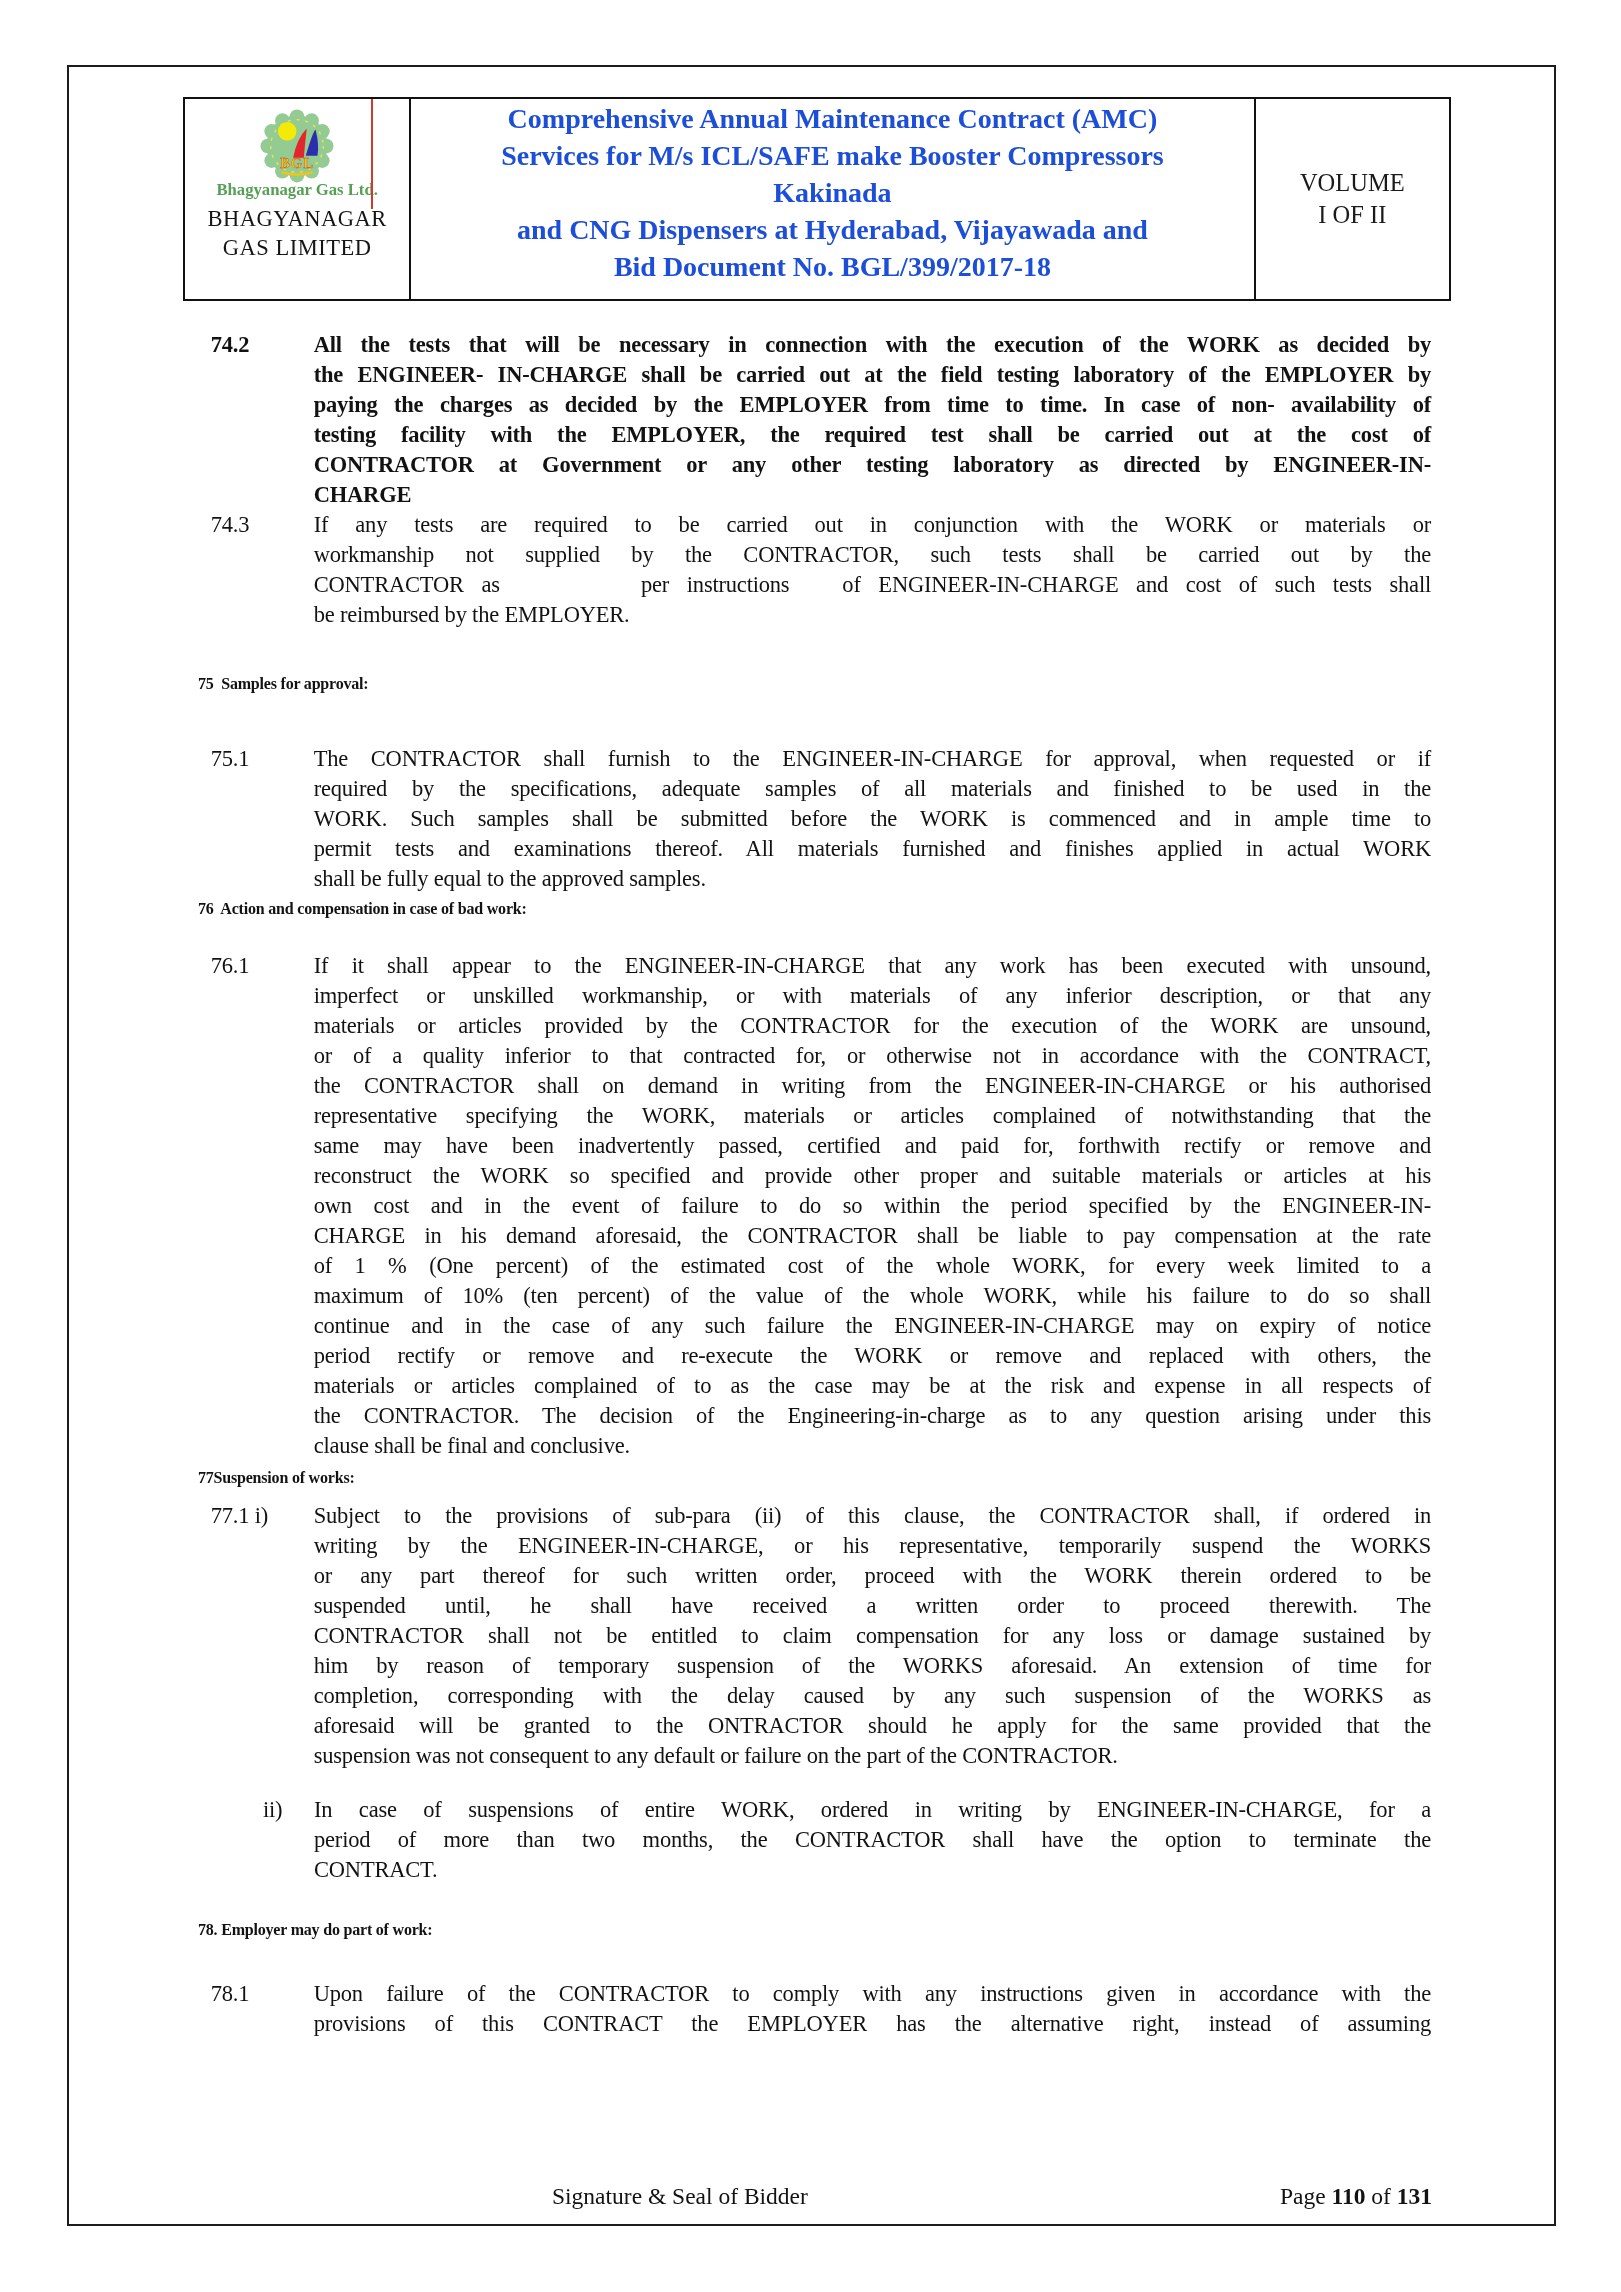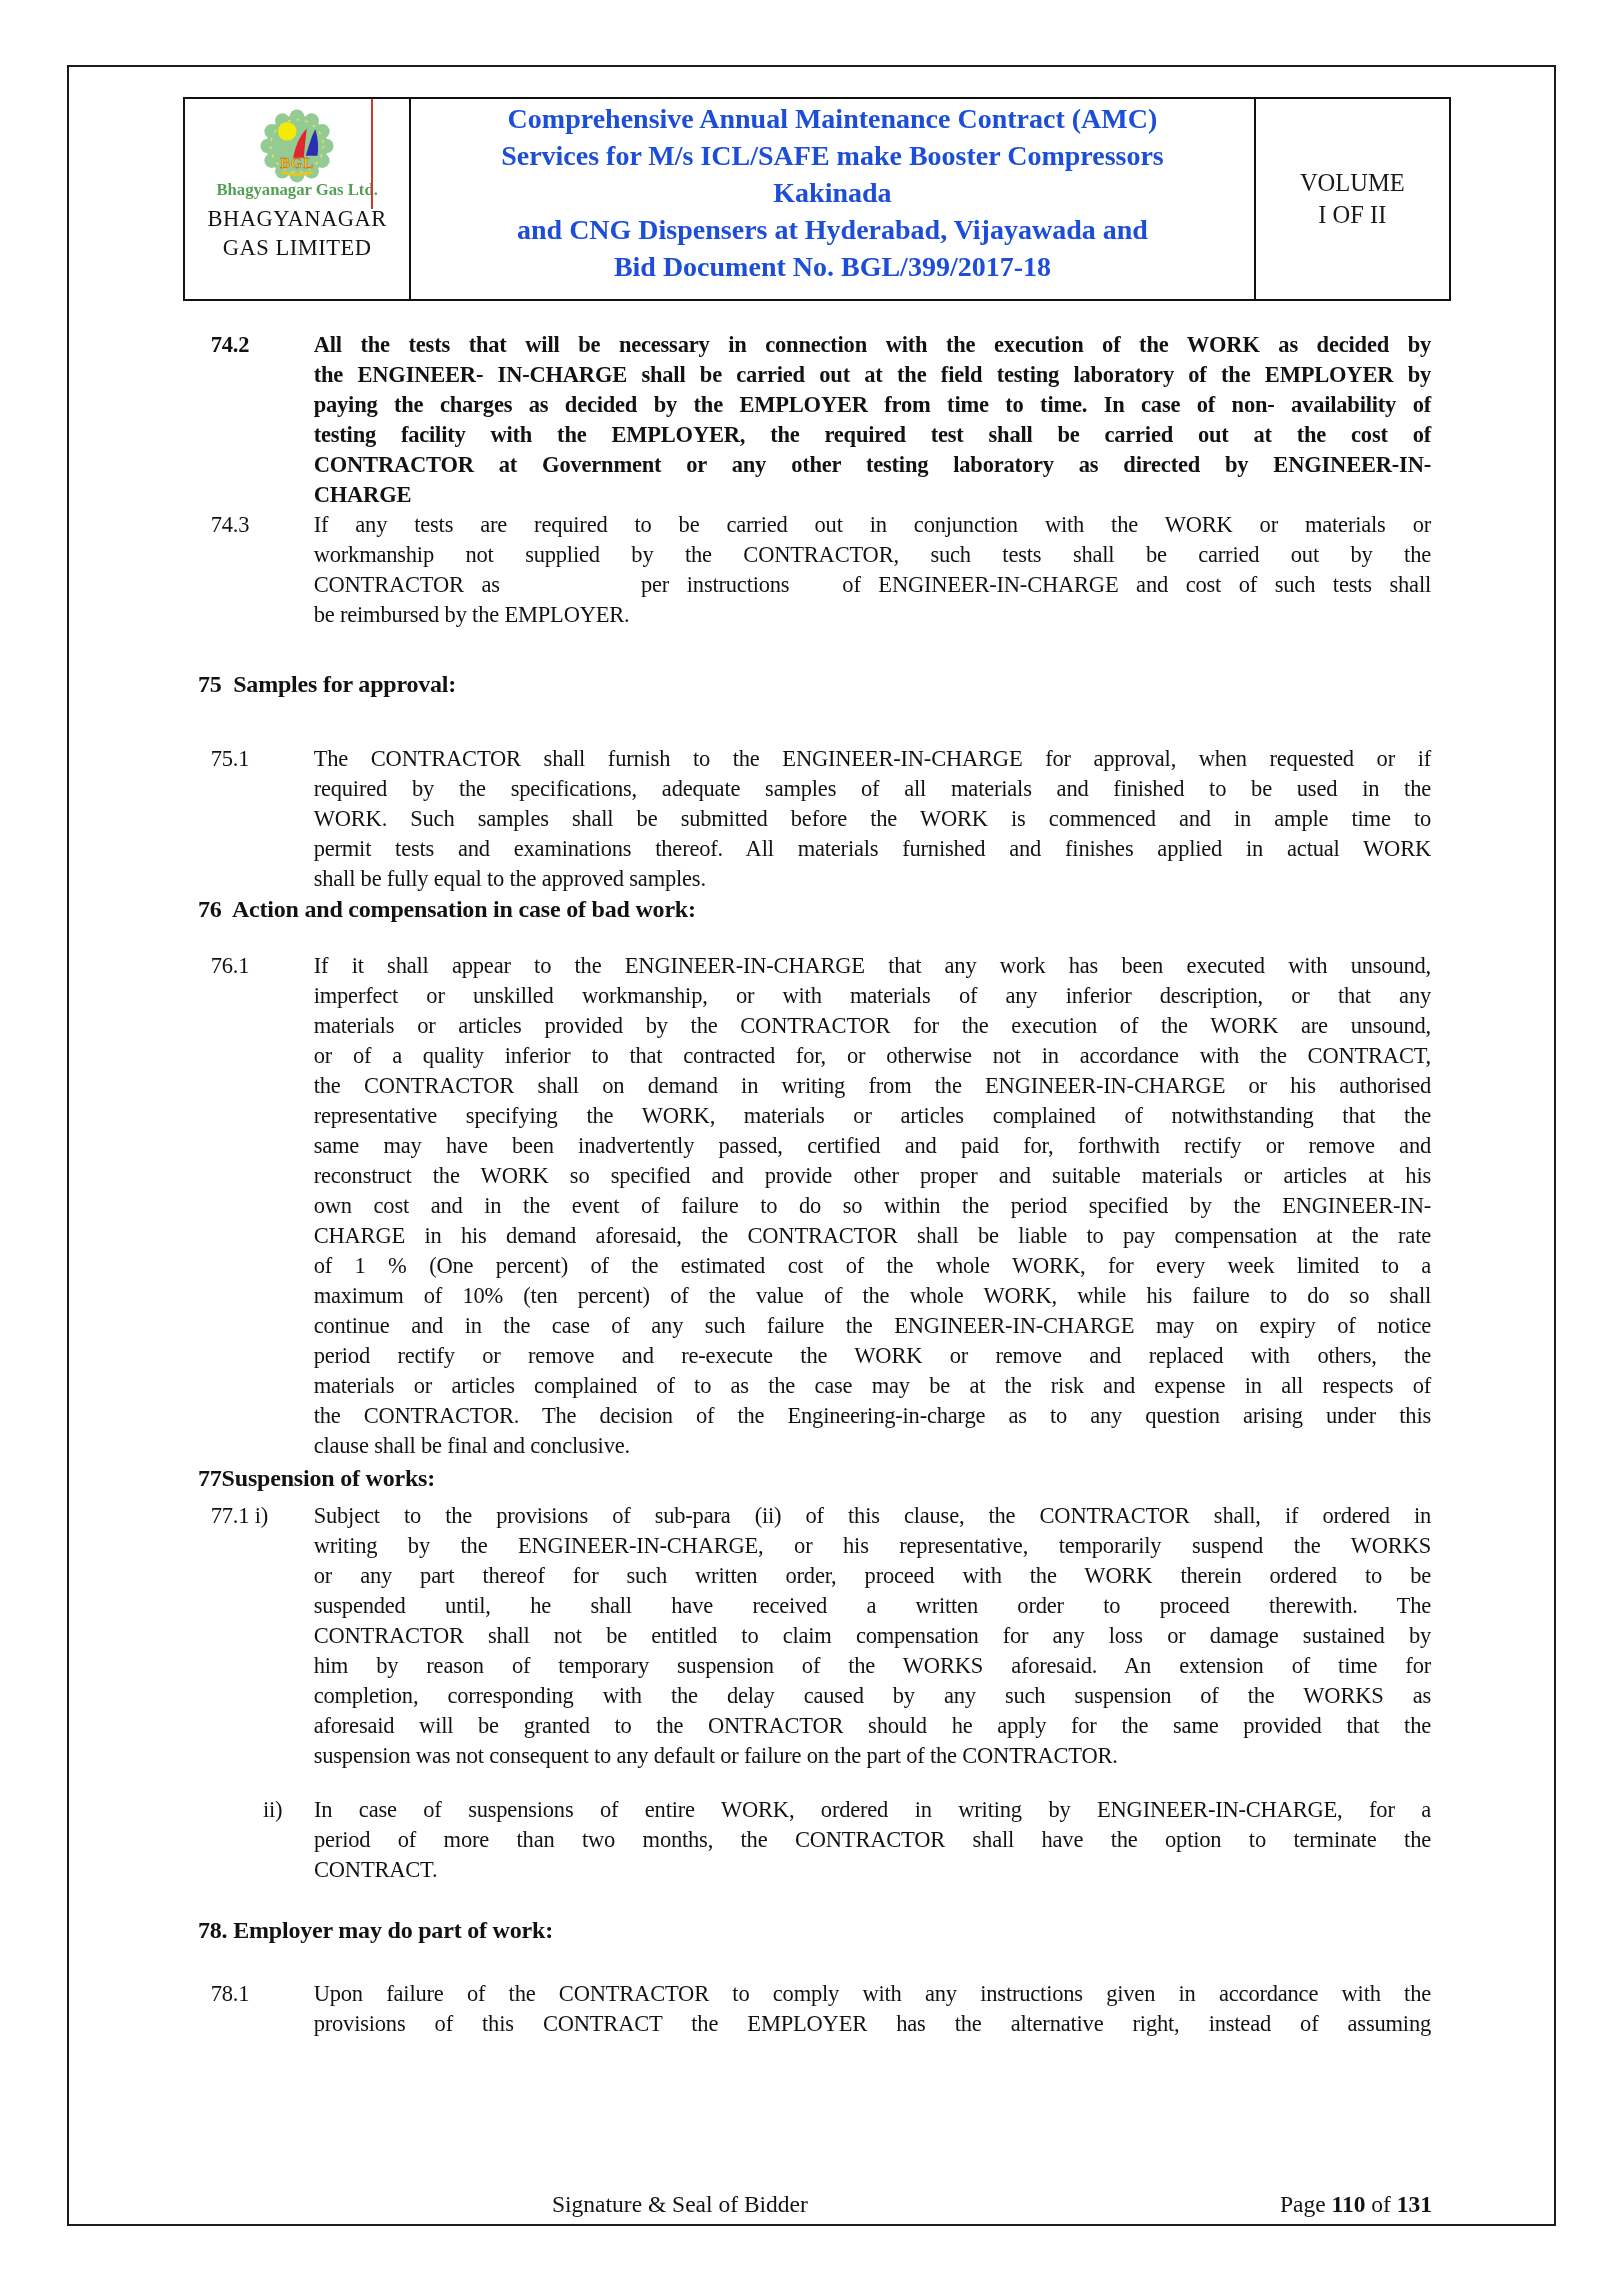--- a/index.html
+++ b/index.html
@@ -33,31 +33,31 @@
   .volume-cell{
     width:194px;box-sizing:border-box;display:flex;flex-direction:column;
     align-items:center;justify-content:center;
     font-size:24.5px;line-height:32px;color:#1a1a1a;
   }
   
   .content{
     margin:0 123px 0 129px;
     font-size:22.5px;line-height:30px;letter-spacing:-0.2px;color:#121212;
   }
-  .heading{font-weight:bold;font-size:24px;line-height:30px;letter-spacing:-0.2px;}
+  .heading{font-weight:bold;font-size:16px;line-height:30px;letter-spacing:-0.2px;}
   .clause{display:flex;padding-left:12.7px;}
   .clause .num{width:103px;flex-shrink:0;}
   .clause .cbody{flex:1;}
   .clause.sub{padding-left:65px;}
   .clause.sub .num{width:51px;}
   .tline{text-align:justify;text-align-last:justify;white-space:normal;}
   .tline.endl{text-align-last:left;}
   
   .footer{
-    position:absolute;bottom:4px;left:483px;right:122px;
+    position:absolute;bottom:12px;left:483px;right:122px;
     display:flex;justify-content:space-between;align-items:flex-end;
     font-size:23.5px;line-height:29px;padding-bottom:1px;color:#121212;
   }
   .footer .bold{font-weight:bold;}
 </style>
 </head>
 <body>
 
 <div class="page-frame">
 

